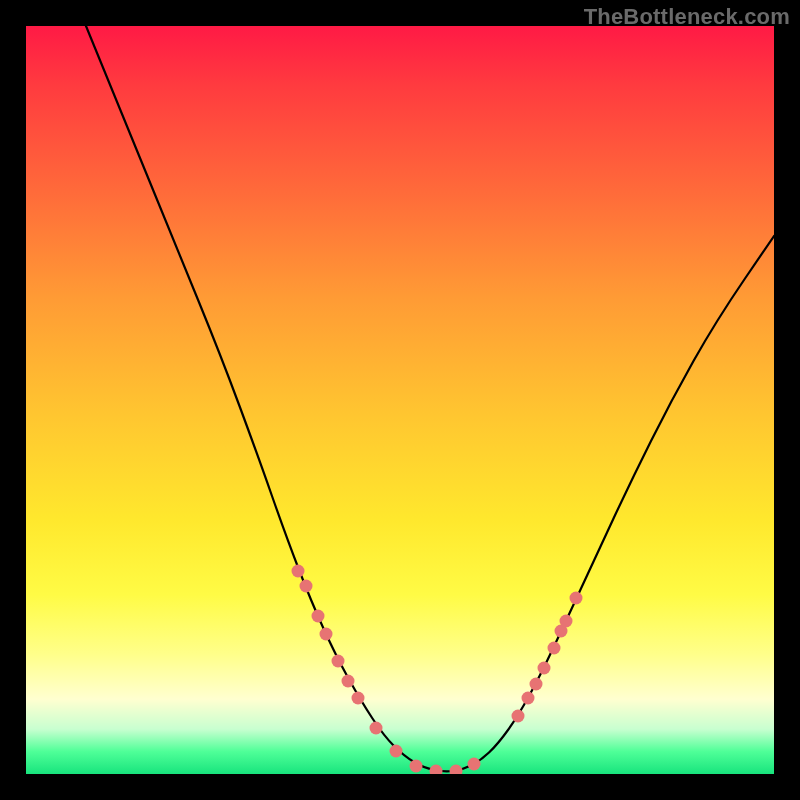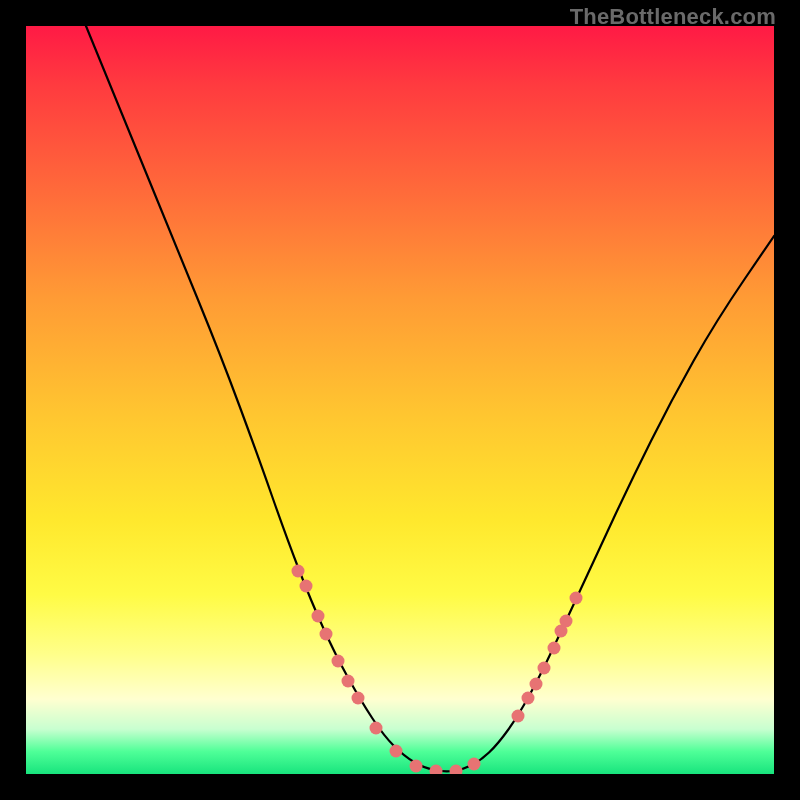--- a/index.html
+++ b/index.html
@@ -28,21 +28,21 @@
       #ffff8a 84%,
       #ffffd0 90%,
       #c8ffd0 94%,
       #4fff98 97%,
       #18e47d 100%
     );
   }
   .watermark {
     position: absolute;
     top: 4px;
-    right: 24px;
+    right: 10px;
     font-size: 22px;
     font-weight: 600;
     color: #6a6a6a;
     letter-spacing: 0.2px;
     user-select: none;
   }
   svg {
     position: absolute;
     left: 0;
     top: 0;

